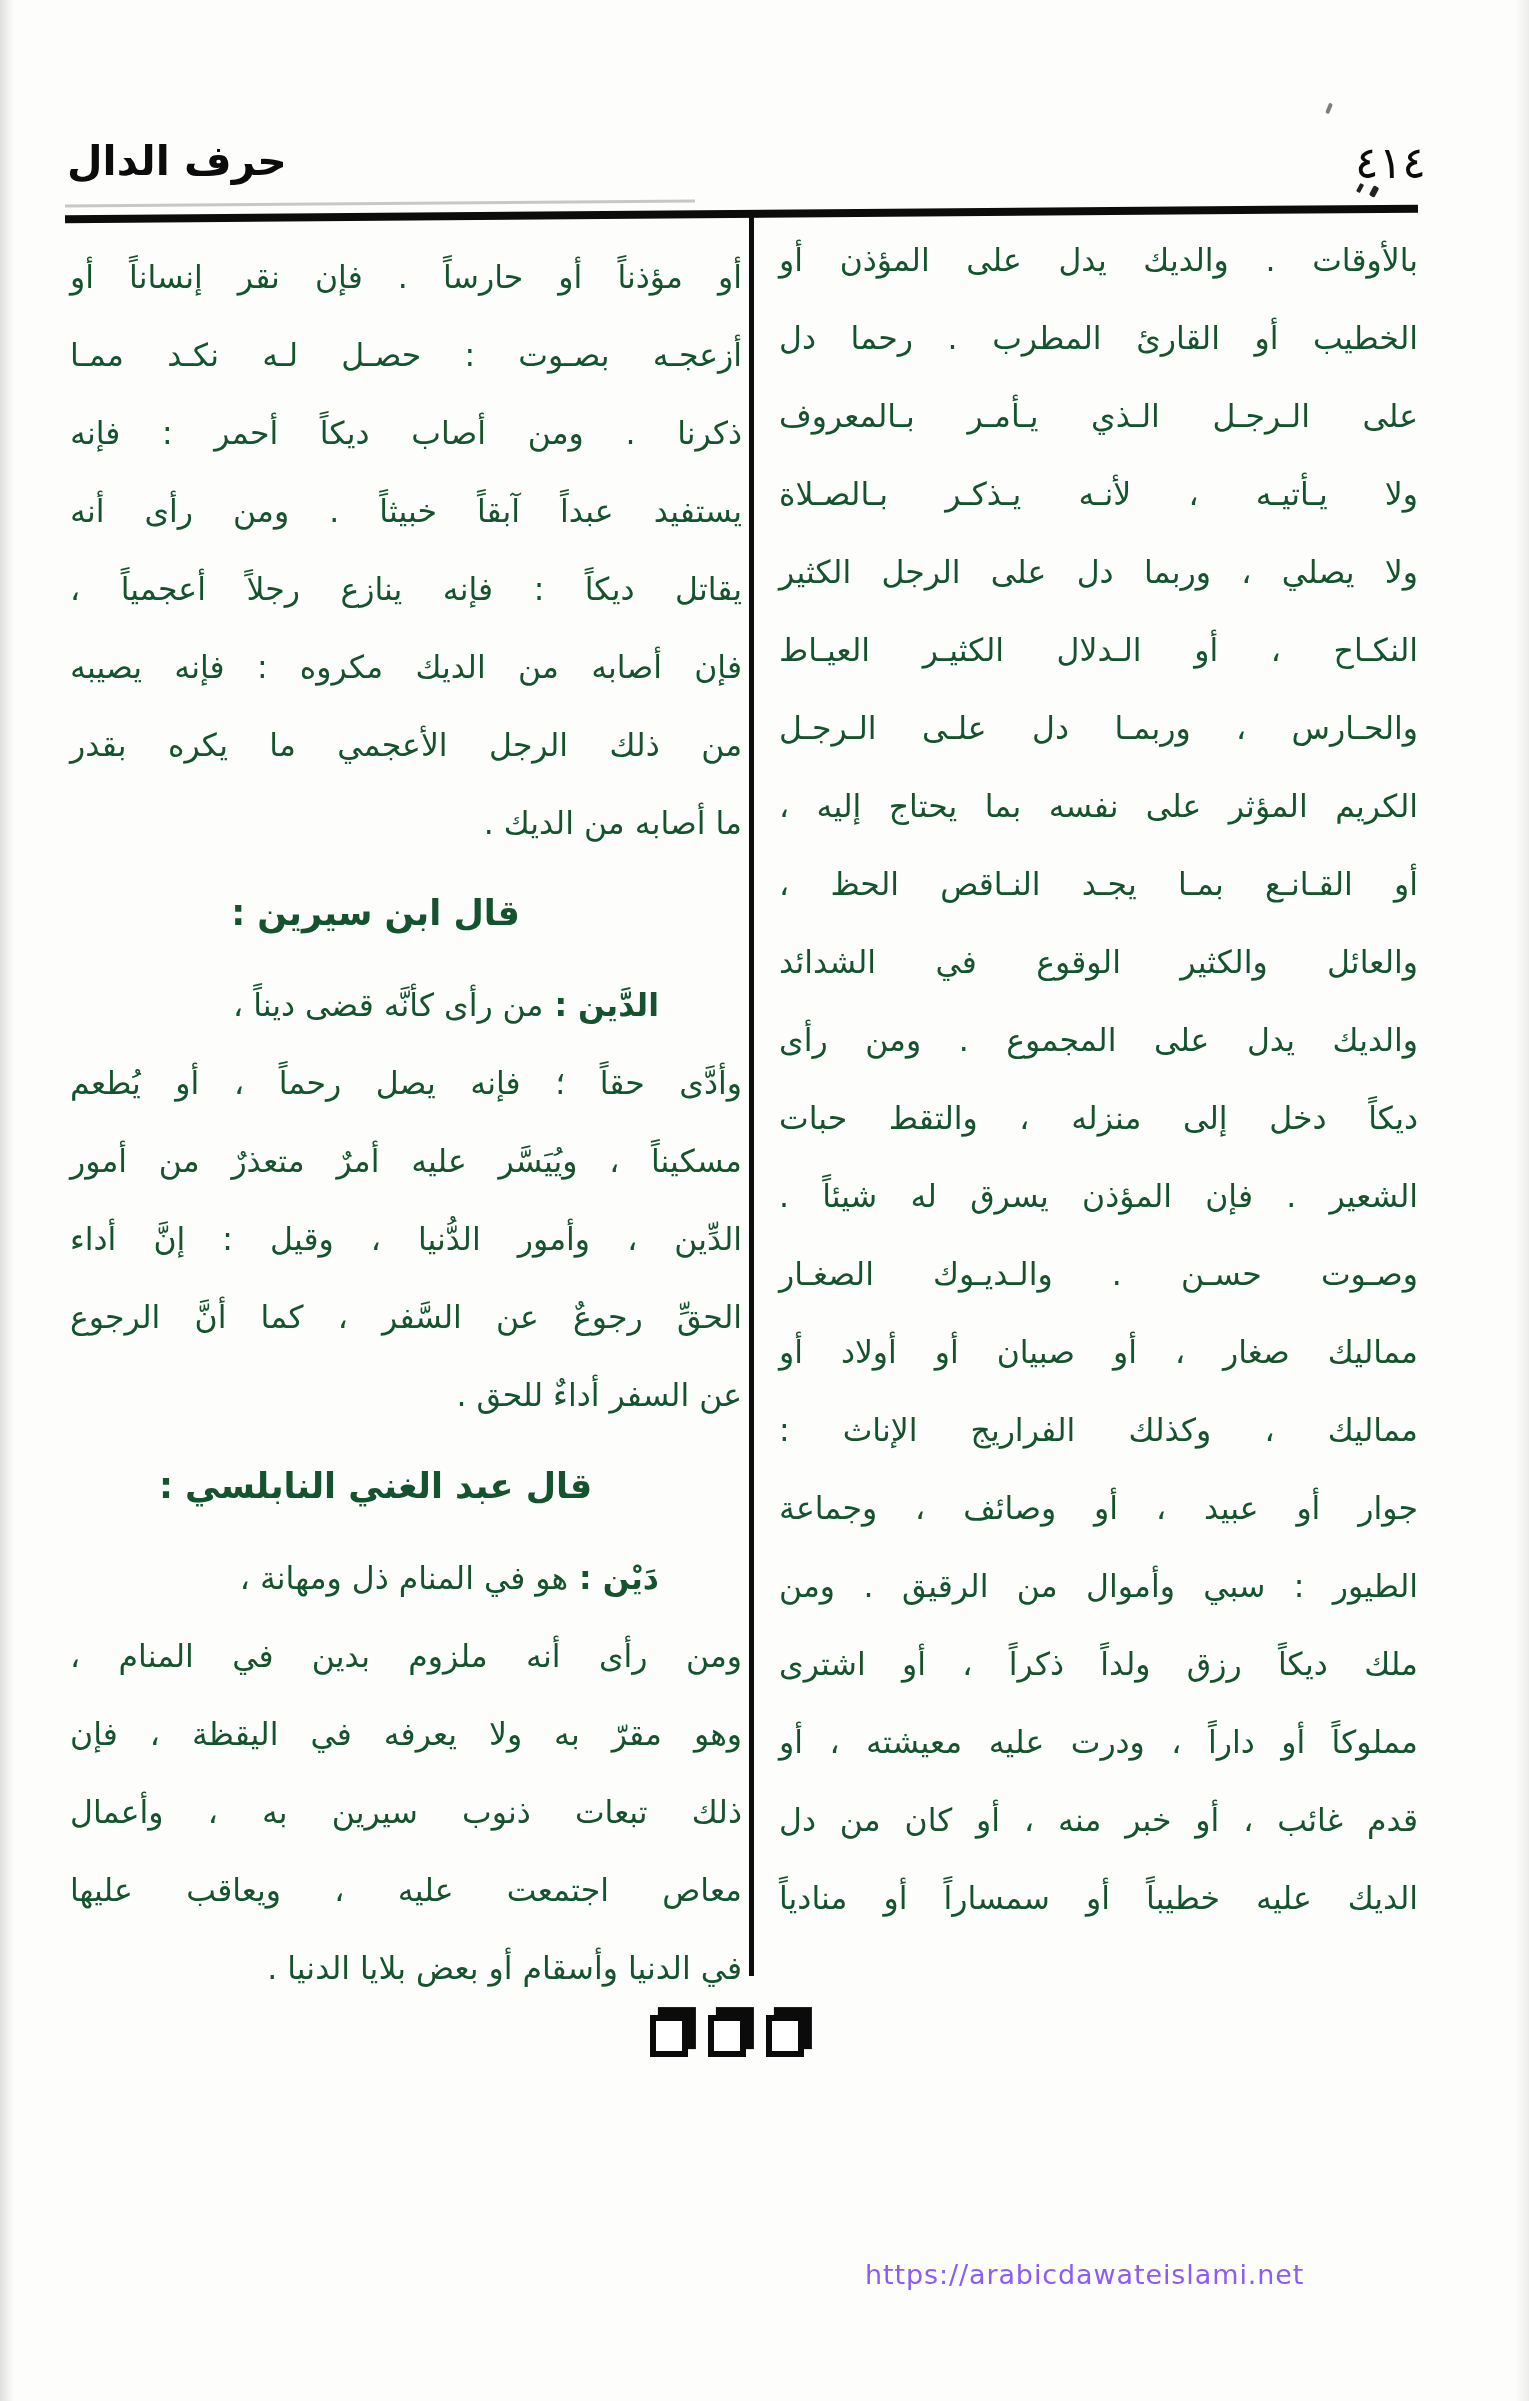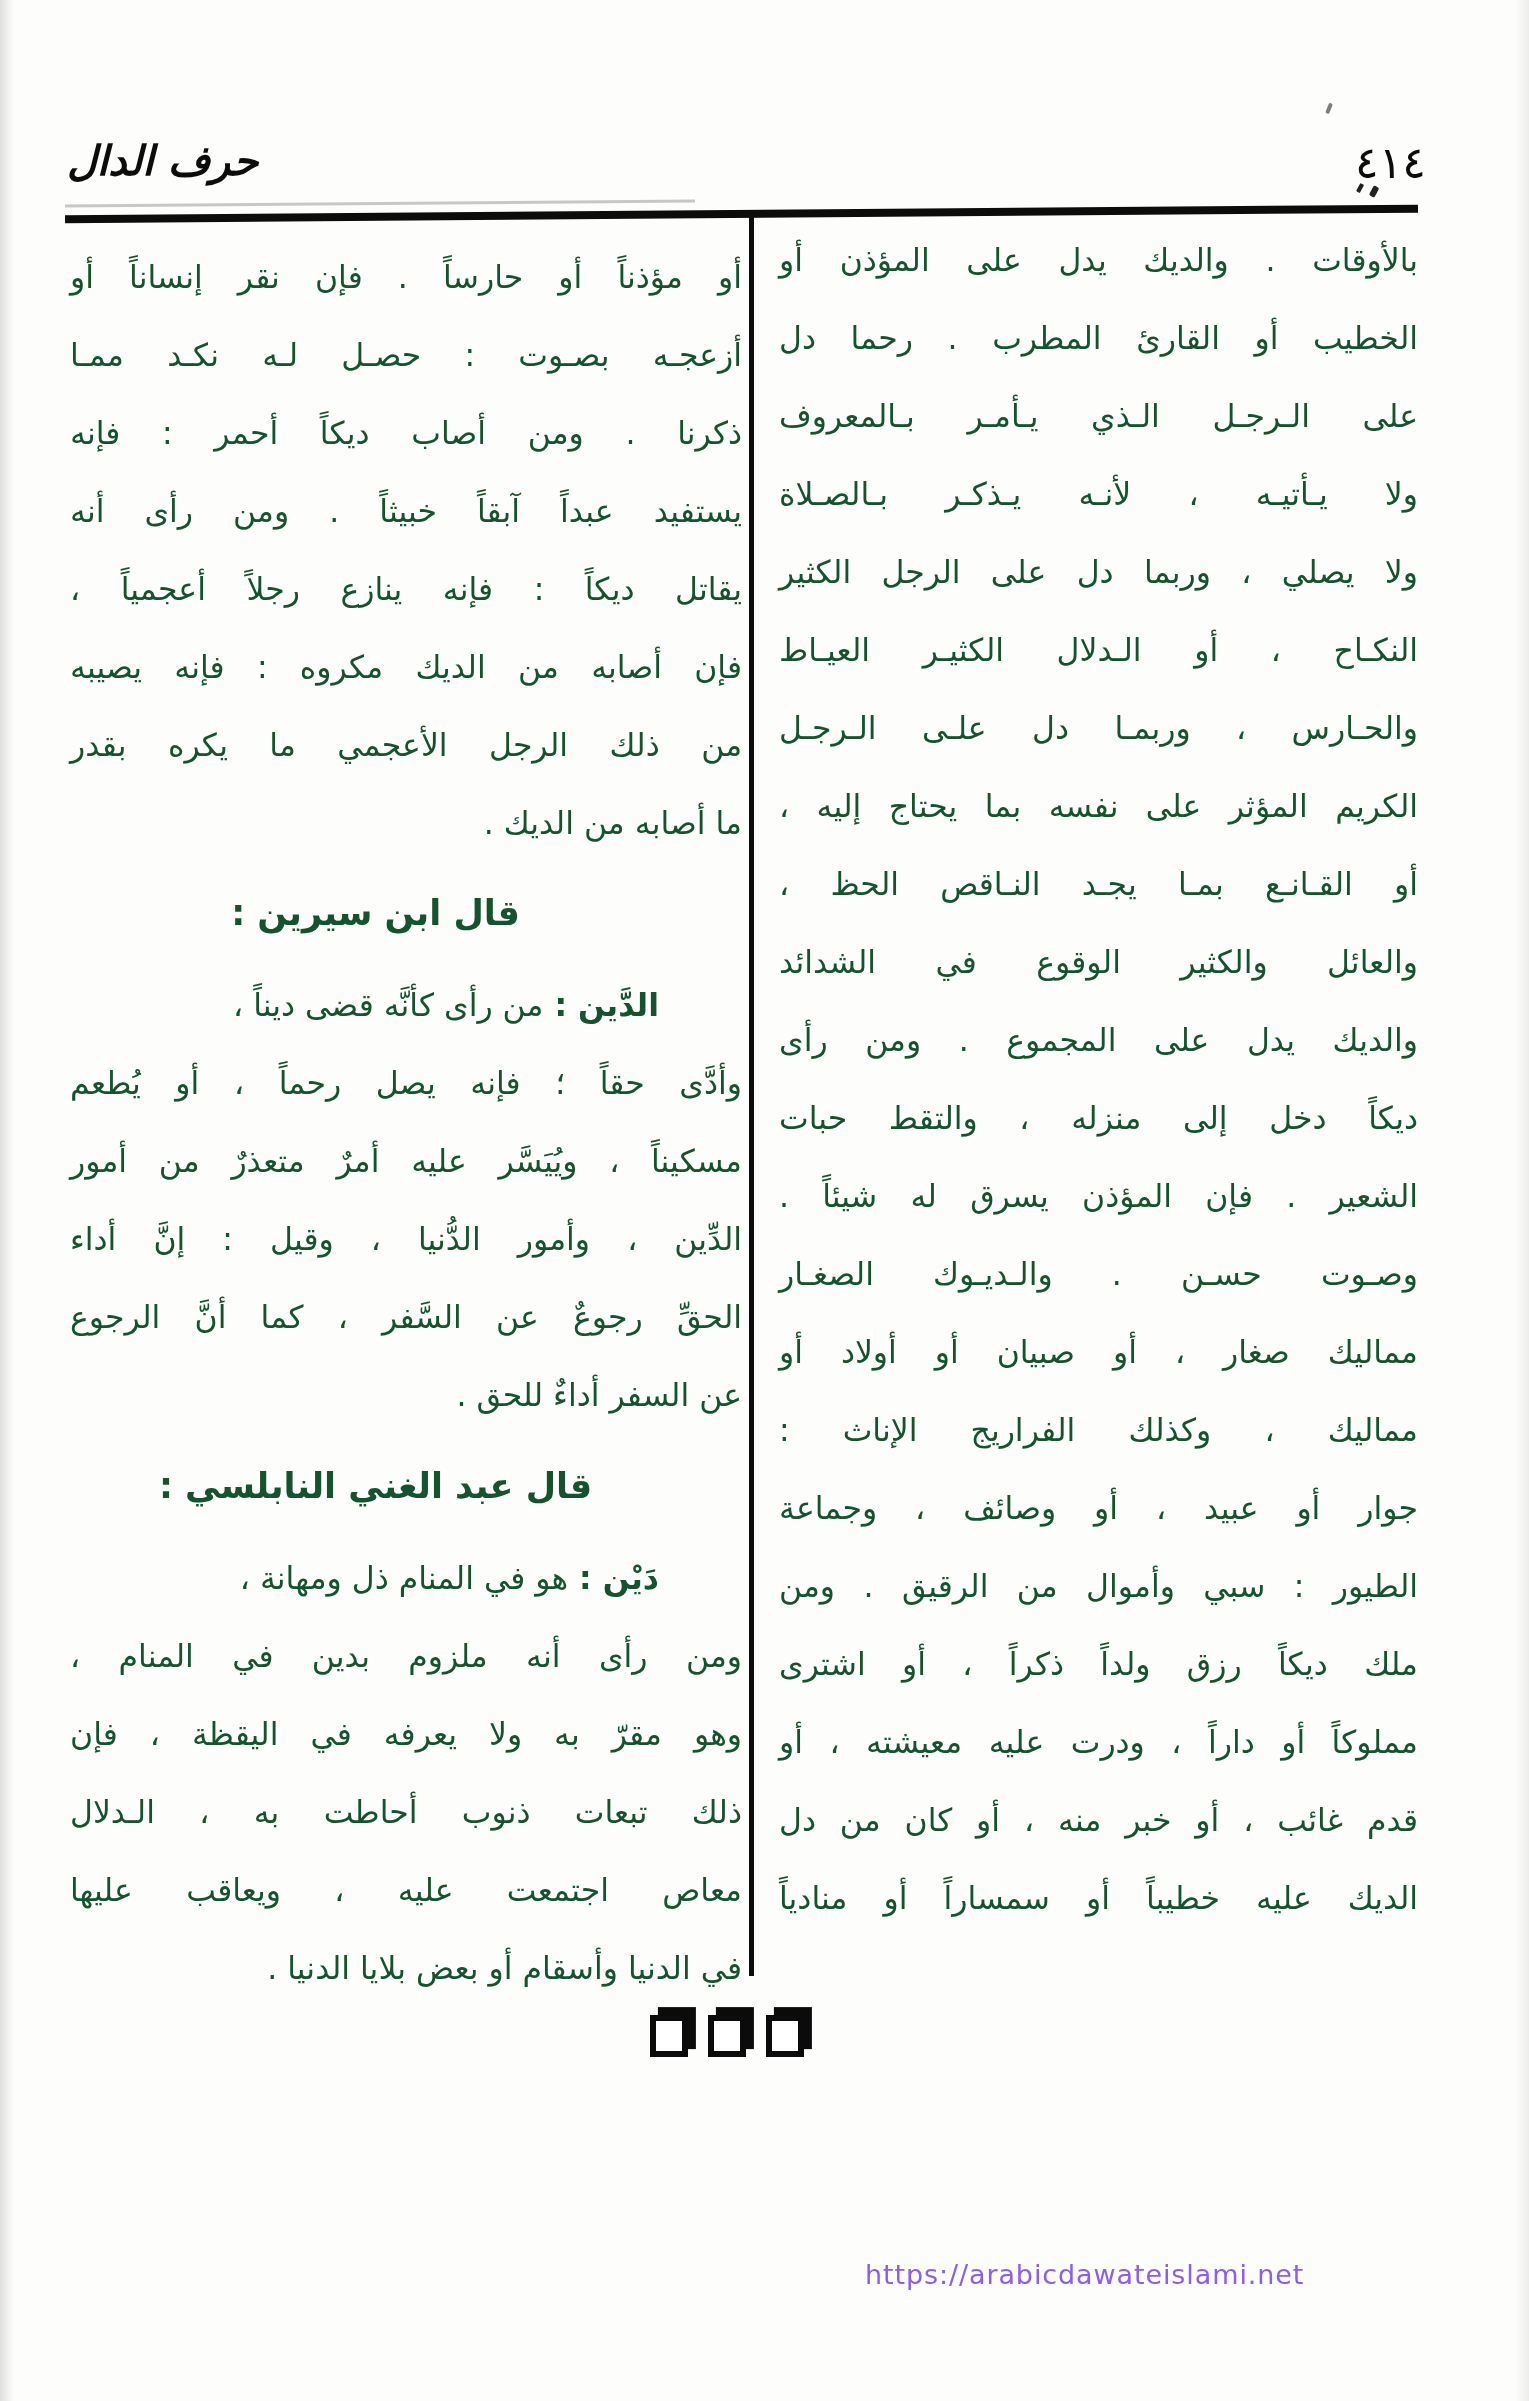--- a/index.html
+++ b/index.html
@@ -16,21 +16,20 @@
   }
   
   .edge { position:absolute; top:0; bottom:0; width:14px; pointer-events:none; }
   .edge.left  { left:0;  background:linear-gradient(to right, rgba(150,150,150,.28), rgba(255,255,255,0)); }
   .edge.right { right:0; background:linear-gradient(to left,  rgba(170,170,170,.20), rgba(255,255,255,0)); }
 
   .chapter-title {
     position:absolute; left:67px; top:137px;
     font-size:41px; font-weight:bold; color:#0c0c0c;
     direction:rtl;
-    font-style:italic;
   }
   .page-number {
     position:absolute; left:1355px; top:137px;
     font-size:44px; font-weight:normal; color:#0c0c0c;
     letter-spacing:6.1px;
     text-align:center;
   }
   .header-rule {
     position:absolute; left:65px; top:210px;
     width:1353px; height:7.9px; background:#0c0c0c;
@@ -141,21 +140,21 @@
       <div class="line lead"><b>الدَّين : </b>من رأى كأنَّه قضى ديناً ،</div>
       <div class="line j">وأدَّى حقاً ؛ فإنه يصل رحماً ، أو يُطعم</div>
       <div class="line j">مسكيناً ، ويُيَسَّر عليه أمرٌ متعذرٌ من أمور</div>
       <div class="line j">الدِّين ، وأمور الدُّنيا ، وقيل : إنَّ أداء</div>
       <div class="line j">الحقِّ رجوعٌ عن السَّفر ، كما أنَّ الرجوع</div>
       <div class="line e">عن السفر أداءٌ للحق .</div>
       <div class="line heading">قال عبد الغني النابلسي :</div>
       <div class="line lead"><b>دَيْن : </b>هو في المنام ذل ومهانة ،</div>
       <div class="line j">ومن رأى أنه ملزوم بدين في المنام ،</div>
       <div class="line j">وهو مقرّ به ولا يعرفه في اليقظة ، فإن</div>
-      <div class="line j">ذلك تبعات ذنوب أحاطت به ، الـدلال</div>
+      <div class="line j">ذلك تبعات ذنوب سيرين به ، وأعمال</div>
       <div class="line j">معاص اجتمعت عليه ، ويعاقب عليها</div>
       <div class="line e">في الدنيا وأسقام أو بعض بلايا الدنيا .</div>
     </div>
 
   <div class="squares" id="squares">
       <div class="square"></div>
       <div class="square"></div>
       <div class="square"></div>
     </div>
 

